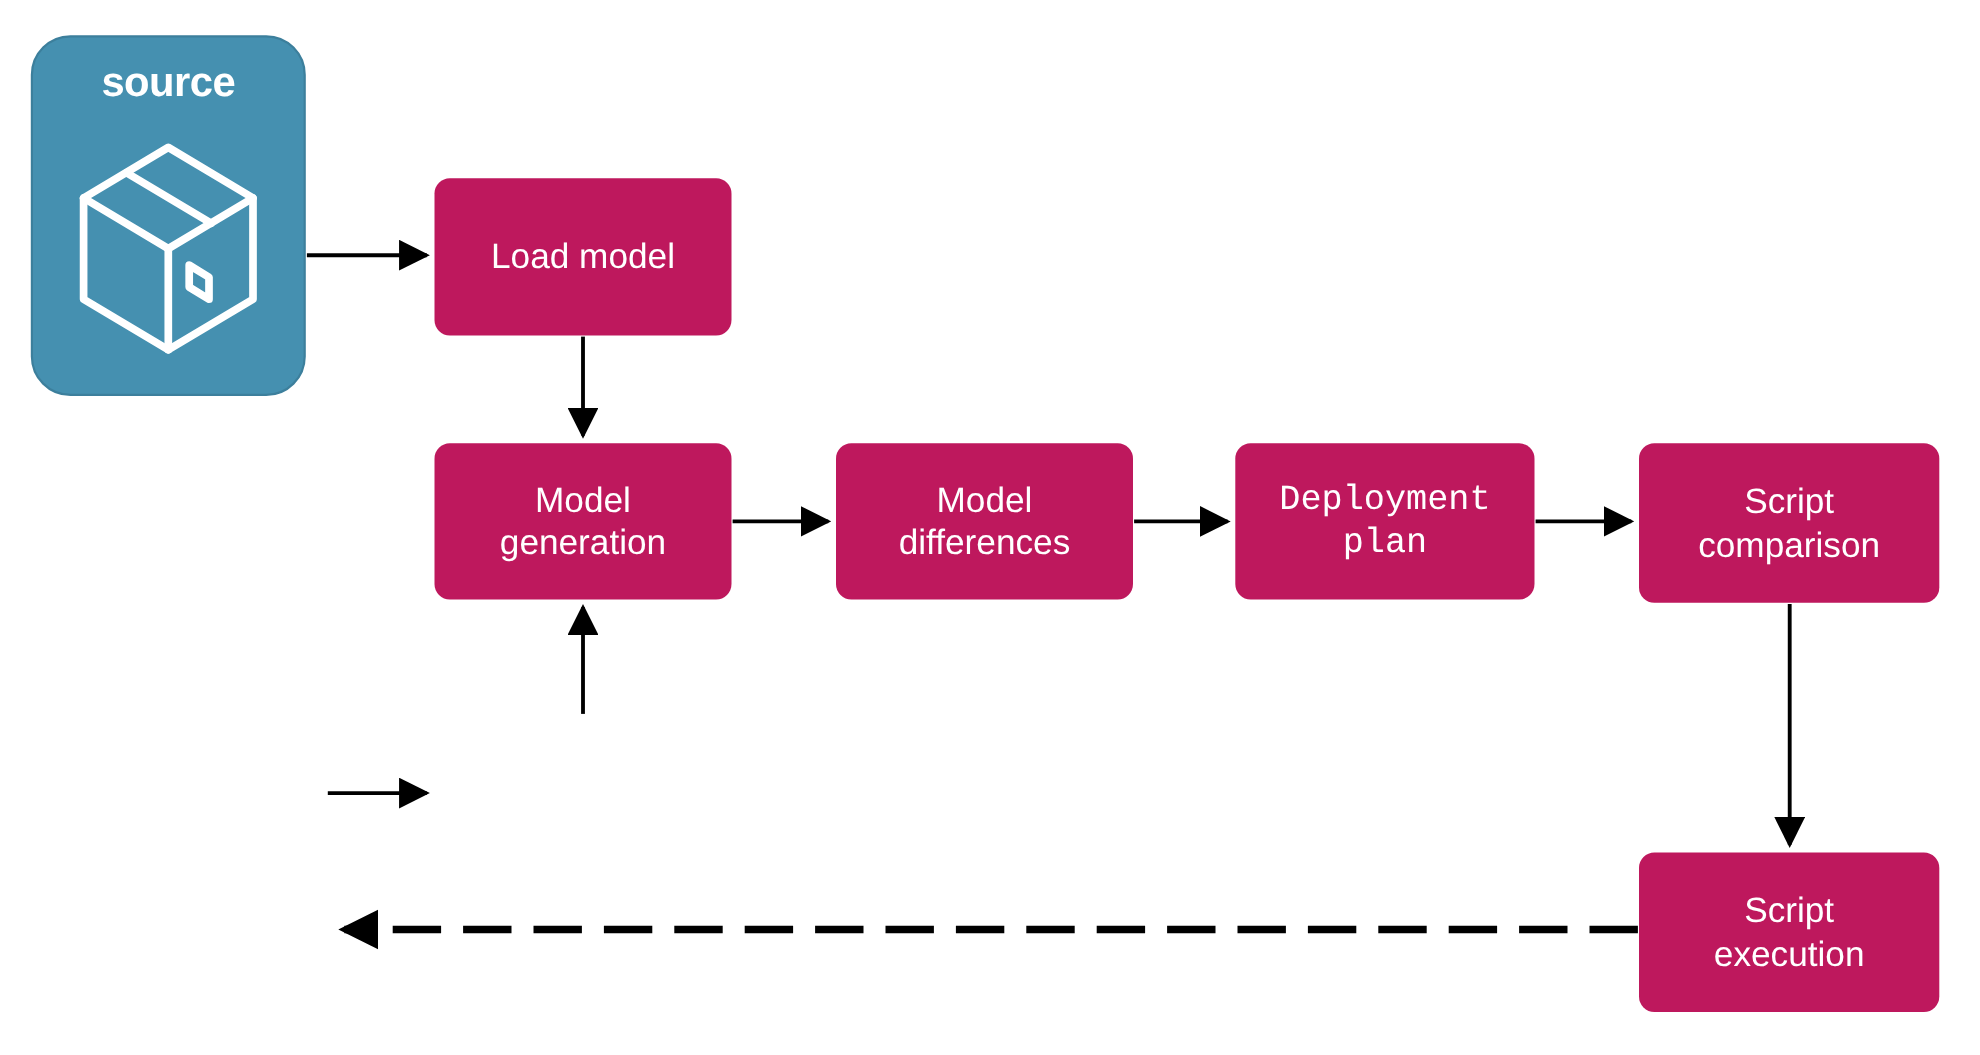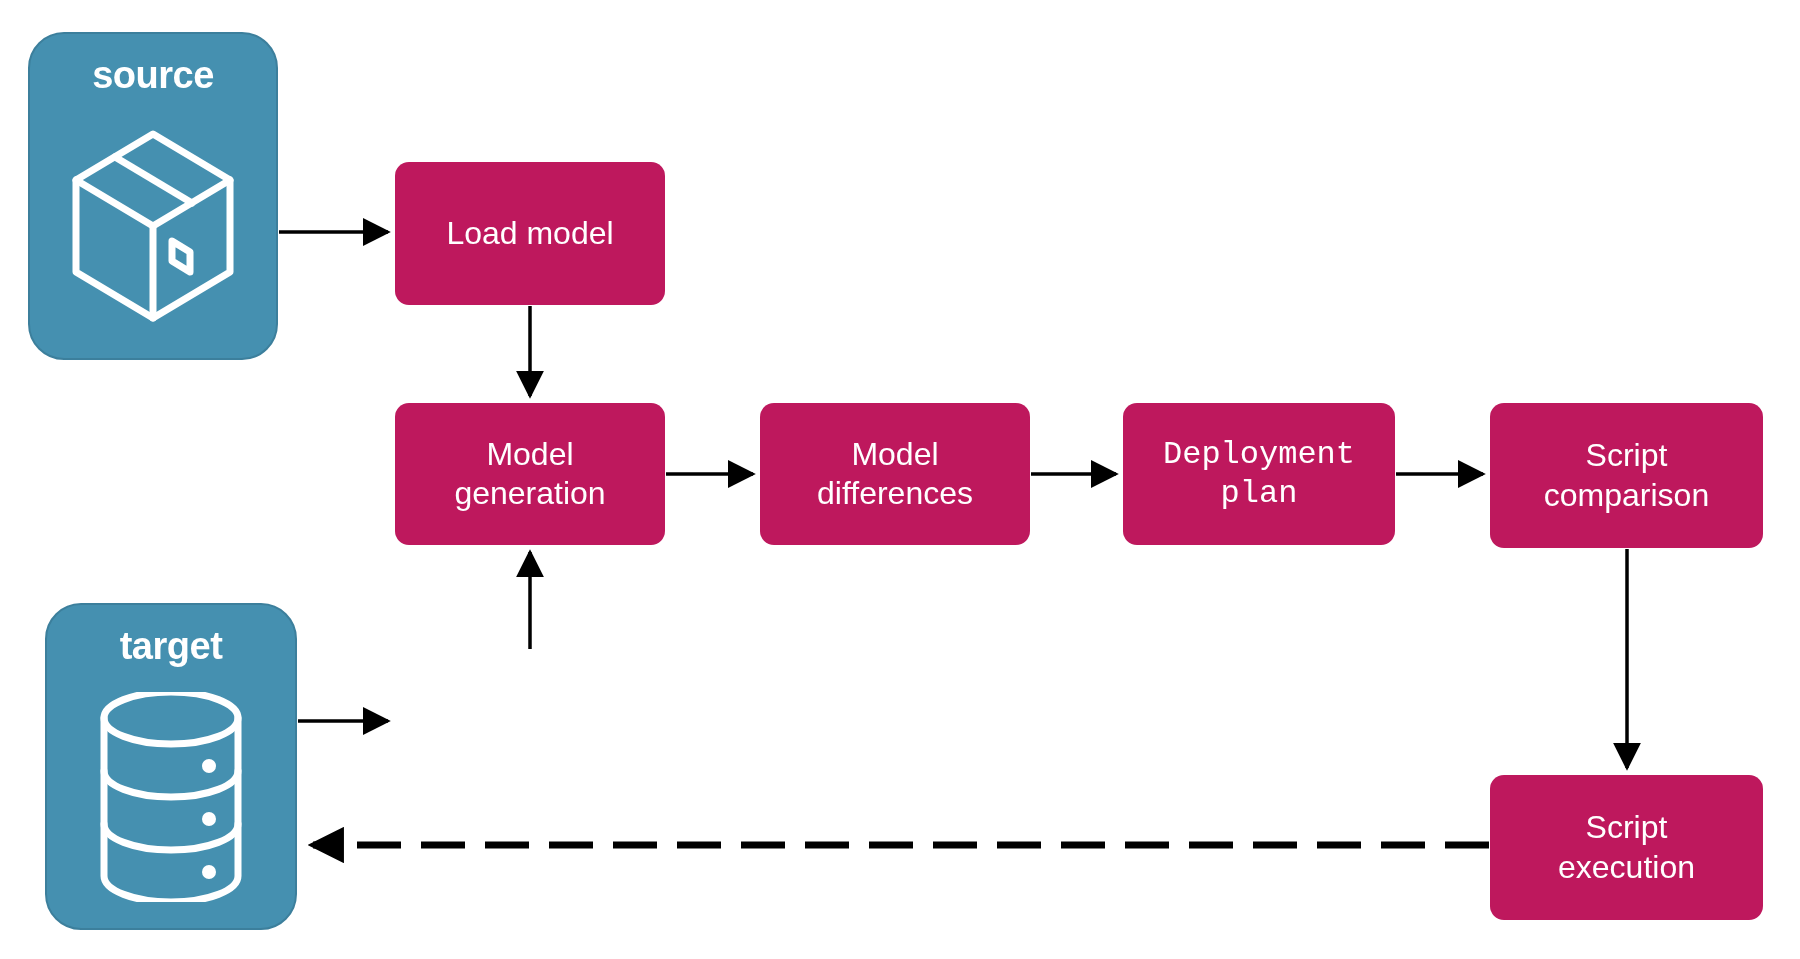--- a/index.html
+++ b/index.html
@@ -123,39 +123,20 @@
 
         <path d="M8 54 L85 100 L162 54"></path>
         <path d="M85 100 L85 192"></path>
         <path d="M47 31 L124 77"></path>
 
         <path d="M104 115 L122 126 L122 146 L104 135 Z"></path>
       </svg>
     </div>
   </div>
 
-  <div class="endpoint" style="left:45px; top:603px; width:252px; height:327px;">
-    <div class="ep-title">target</div>
-    <div class="ep-icon">
-      <svg width="160" height="210" viewBox="0 0 160 210" fill="none" stroke="#ffffff" stroke-width="7" stroke-linejoin="round" stroke-linecap="round">
-
-        <path d="M13 26 L13 184 A67 26 0 0 0 147 184 L147 26"></path>
-
-        <ellipse cx="80" cy="26" rx="67" ry="26"></ellipse>
-
-        <path d="M13 79 A67 26 0 0 0 147 79"></path>
-
-        <path d="M13 132 A67 26 0 0 0 147 132"></path>
-
-        <circle cx="118" cy="74" r="7" fill="#ffffff" stroke="none"></circle>
-        <circle cx="118" cy="127" r="7" fill="#ffffff" stroke="none"></circle>
-        <circle cx="118" cy="180" r="7" fill="#ffffff" stroke="none"></circle>
-      </svg>
-    </div>
-  </div>
 
   <div class="process" style="left:395px; top:162px; width:270px; height:143px;">
     <div>
       <span>Load model</span>
     </div>
   </div>
 
   <div class="process" style="left:395px; top:403px; width:270px; height:142px;">
     <div>
       <span>Model</span>

